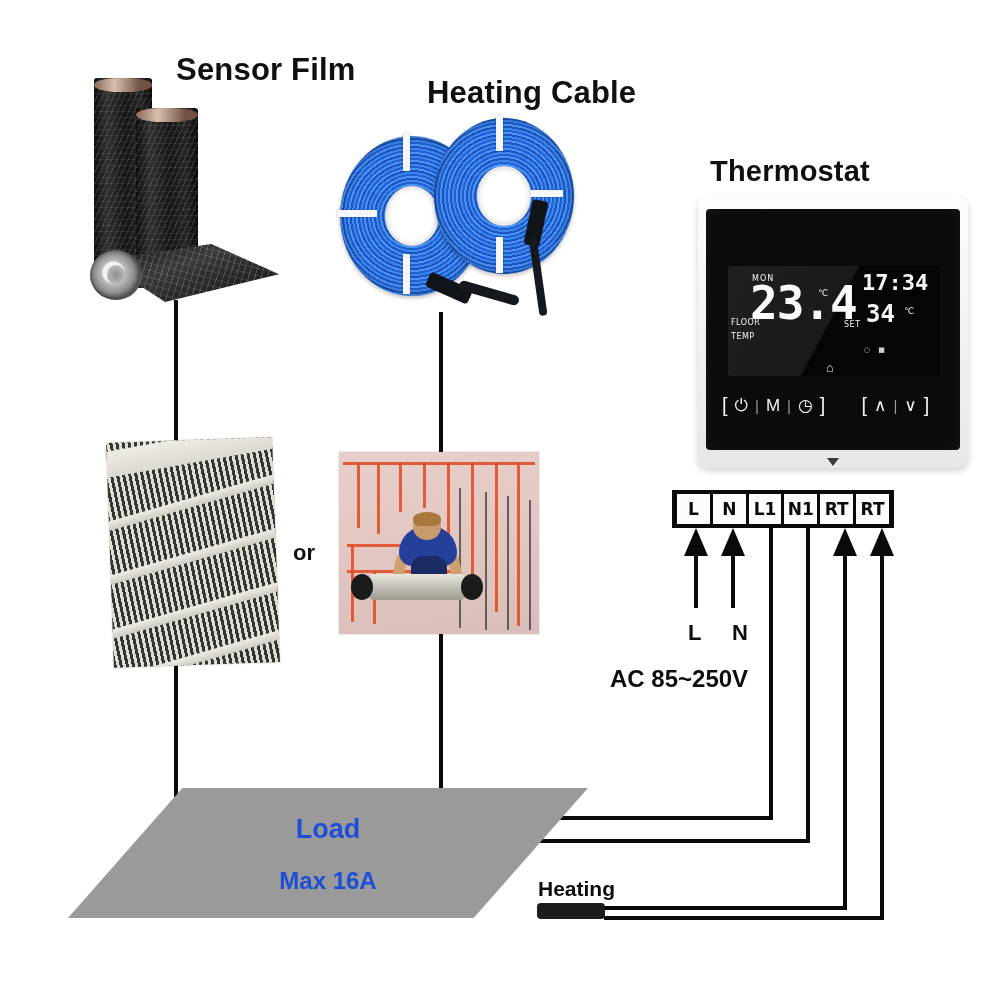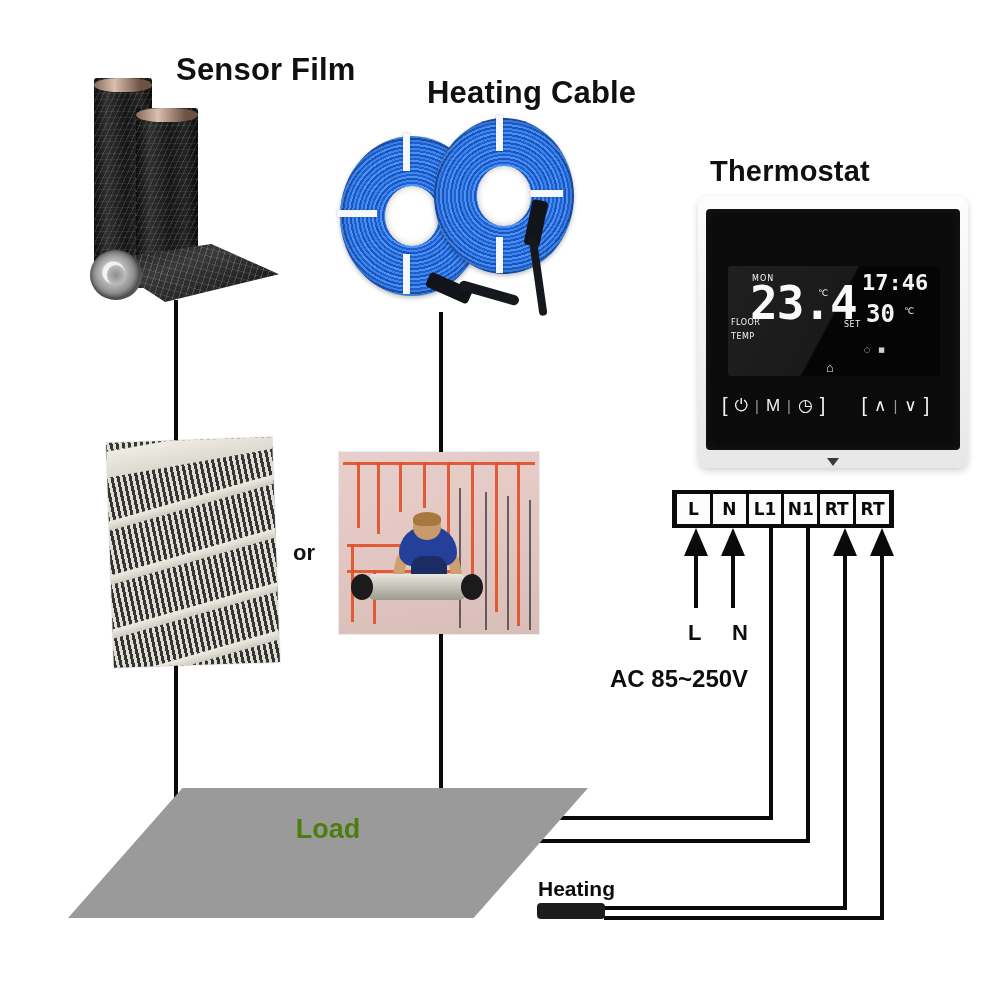--- a/index.html
+++ b/index.html
@@ -286,21 +286,21 @@
   #load-plate {
     left: 68px; top: 788px; width: 520px; height: 130px;
   }
   #load-plate .plate {
     position: absolute; inset: 0;
     background: #9a9a9a;
     clip-path: polygon(22% 0%, 100% 0%, 78% 100%, 0% 100%);
   }
   #load-text {
     position: absolute; left: 0; top: 26px; width: 100%;
-    text-align: center; color: #4d7c0f;
+    text-align: center; color: #1d4ed8;
   }
   #load-title { font-size: 27px; font-weight: bold; }
   #load-max { font-size: 24px; font-weight: bold; margin-top: 22px; }
 
   
   #sensor-probe {
     left: 537px; top: 903px; width: 68px; height: 16px;
     background: #1c1c1c; border-radius: 4px;
   }
 
@@ -419,23 +419,23 @@
 
       <div id="lcd">
         <div id="lcd-left">
           <div class="lcd-txt" id="lcd-day">MON</div>
           <div class="lcd-txt" id="lcd-floor-temp" style="white-space:pre">FLOOR
 TEMP</div>
           <div class="lcd-txt" id="lcd-temp">23.4</div>
           <div class="lcd-txt" id="lcd-unit-main">℃</div>
         </div>
         <div id="lcd-right">
-          <div class="lcd-txt" id="lcd-clock">17:46</div>
+          <div class="lcd-txt" id="lcd-clock">17:34</div>
           <div class="lcd-txt" id="lcd-sun-icon">☀</div>
-          <div class="lcd-txt" id="lcd-set-value">30</div>
+          <div class="lcd-txt" id="lcd-set-value">34</div>
           <div class="lcd-txt" id="lcd-unit-set">℃</div>
           <div class="lcd-txt" id="lcd-set-label">SET</div>
           <div class="lcd-txt" id="lcd-dots">○ ■</div>
         </div>
         <div id="lcd-home-icon">⌂</div>
       </div>
 
       <div id="button-row">
         <div class="btn-group" id="btn-group-left">
           <span class="brk">[</span>
@@ -468,19 +468,20 @@
   </div>
 
   <div class="abs diagram-text" id="label-mains-l">L</div>
   <div class="abs diagram-text" id="label-mains-n">N</div>
   <div class="abs diagram-text" id="label-ac">AC 85~250V</div>
 
   <div class="abs" id="load-plate">
     <div class="plate"></div>
     <div id="load-text">
       <div id="load-title">Load</div>
+      <div id="load-max">Max 16A</div>
     </div>
   </div>
 
   <div class="abs diagram-text" id="label-sensor">Heating</div>
   <div class="abs" id="sensor-probe"></div>
 
 </div>
 
 </body></html>

